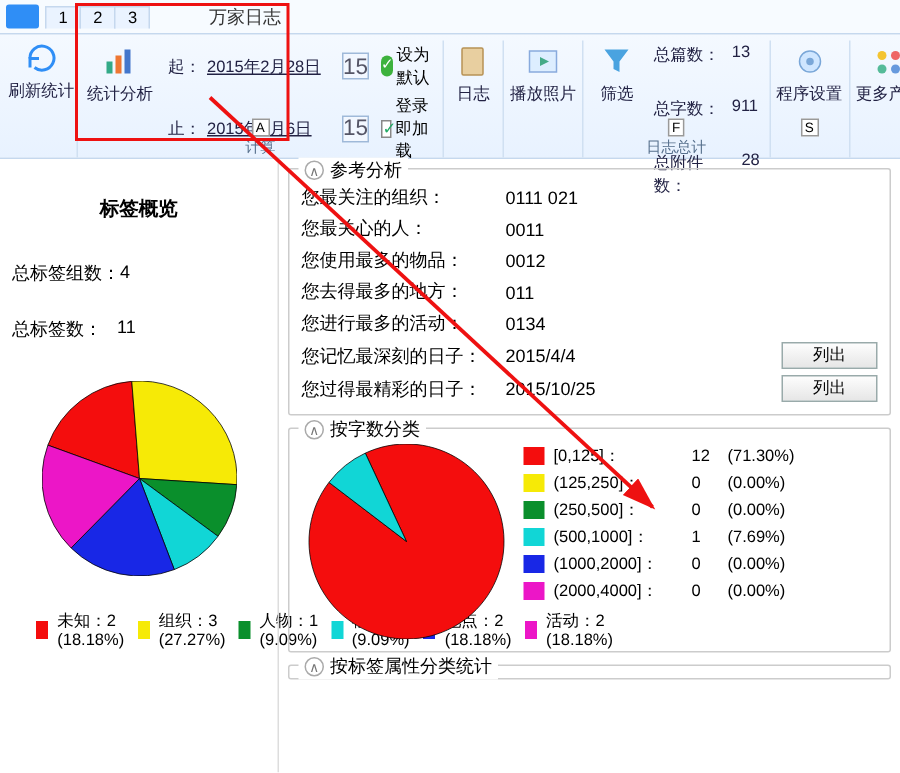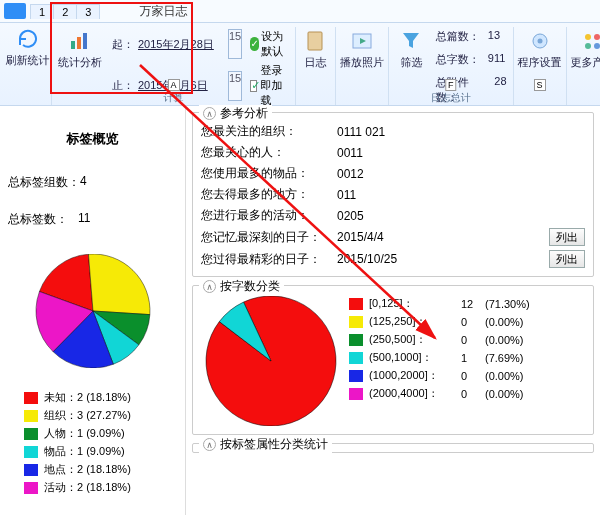--- a/index.html
+++ b/index.html
@@ -78,53 +78,53 @@
   .bigbtn { display:flex;flex-direction:column;align-items:center;width:40px;}
   .bigbtn .arrowicon{ width:26px;height:24px; }
   
   .date-block { display:flex;flex-direction:column;gap:4px;margin-top:2px;}
   .date-row{display:flex;align-items:center;gap:4px;}
   .date-row .lbl{color:#224;}
   .date-row .field{
     min-width:86px;text-decoration:underline;color:#224;
   }
   .date-row .calbtn{
-    width:18px;height:30px;border:1px solid #9fb9d9;background:#f2f7ff;
-    display:flex;justify-content:center;font-size:11px;color:#556;
+    width:18px;height:18px;border:1px solid #9fb9d9;background:#f2f7ff;
+    display:flex;align-items:center;justify-content:center;font-size:15px;color:#556;
   }
   .greenchk{width:14px;height:14px;border-radius:7px;background:#3db23d;color:#fff;text-align:center;line-height:14px;font-size:10px;margin-right:2px;}
   .chk{width:12px;height:12px;border:1px solid #888;background:#fff;display:inline-block;margin-right:3px;position:relative;}
   .chk.on::after{content:"✓";position:absolute;left:0;top:-2px;font-size:11px;color:#2a6;}
   
-  .stats-block{display:flex;flex-direction:column;gap:8px;margin-top:2px;font-size:11px;}
+  .stats-block{display:flex;flex-direction:column;gap:21px;margin-top:2px;font-size:11px;}
   .stats-row{display:flex;gap:6px;}
   .stats-row .k{min-width:46px;color:#224;}
   .stats-row .v{color:#224;}
   
   .redbox{position:absolute;border:2px solid #e11;pointer-events:none;}
   .red-arrow{position:absolute;pointer-events:none;}
   
   .main{display:flex;height:calc(515px - 22px - 84px);}
   .leftpane{width:185px;padding:20px 8px;display:flex;flex-direction:column;gap:16px;}
   .rightpane{flex:1;padding:6px 6px; border-left:1px solid #ddd;}
   .section-title{font-size:13px;font-weight:bold;text-align:center;margin:4px 0 8px;}
   .kvline{display:flex;font-size:12px;margin:2px 0;}
   .kvline .kk{min-width:70px;font-family:Liberation Mono, monospace;}
   .pie{margin:8px auto 6px;display:block;}
-  .legend{display:flex;flex-direction:column;gap:3px;margin-left:16px;justify-content:space-between;}
+  .legend{display:flex;gap:3px;margin-left:16px;justify-content:space-between;}
   .legend-item{display:flex;align-items:center;font-size:11px;gap:6px;}
   .swatch{width:14px;height:12px;}
   .section{border:1px solid #ccc;border-radius:2px;margin-bottom:8px;padding:6px 8px 8px;position:relative;}
   .section .sec-head{position:absolute;top:-8px;left:6px;background:#fff;padding:0 4px;font-size:12px;display:flex;align-items:center;gap:4px;}
   .sec-head .caret{width:13px;height:13px;border:1px solid #aaa;border-radius:7px;display:flex;align-items:center;justify-content:center;font-size:9px;color:#777;}
   .reflist{display:flex;flex-direction:column;gap:4px;margin-top:4px;}
   .refrow{display:flex;align-items:center;font-size:12px;}
   .refrow .rk{min-width:136px;font-family:Liberation Mono, monospace;}
   .refrow .rv{min-width:80px;}
-  .btn-small{border:1px solid #9aa;background:linear-gradient(#fdfdfd,#e6e6e6);font-size:11px;padding:0 6px;height:18px;line-height:16px;margin-left:auto;}
+  .btn-small{border:1px solid #9aa;background:linear-gradient(#fdfdfd,#e6e6e6);font-size:11px;padding:0 20px;height:18px;line-height:16px;margin-left:auto;}
   .wcpanel{display:flex;gap:8px;margin-top:4px;}
   .wclegend{display:flex;flex-direction:column;gap:3px;font-size:11px;}
 </style>
 </head>
 <body>
 
 <div class="tabstrip">
   <div class="mainicon"></div>
   <div class="tab">1</div>
   <div class="tab">2</div>
@@ -320,21 +320,21 @@
           <div class="refrow">
             <span class="rk">您使用最多的物品：</span>
             <span class="rv">0012</span>
           </div>
           <div class="refrow">
             <span class="rk">您去得最多的地方：</span>
             <span class="rv">011</span>
           </div>
           <div class="refrow">
             <span class="rk">您进行最多的活动：</span>
-            <span class="rv">0205</span>
+            <span class="rv">0134</span>
           </div>
           <div class="refrow">
             <span class="rk">您记忆最深刻的日子：</span>
             <span class="rv">2015/4/4</span>
             <button class="btn-small">列出</button>
           </div>
           <div class="refrow">
             <span class="rk">您过得最精彩的日子：</span>
             <span class="rv">2015/10/25</span>
             <button class="btn-small">列出</button>

